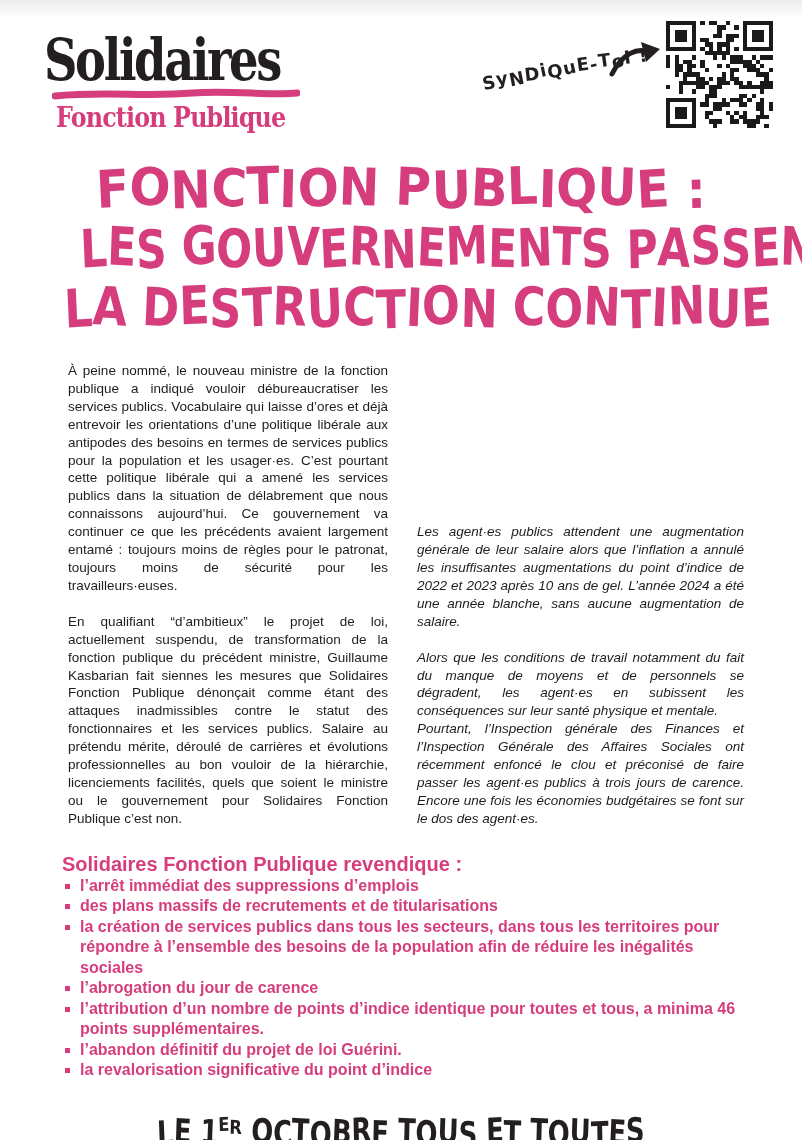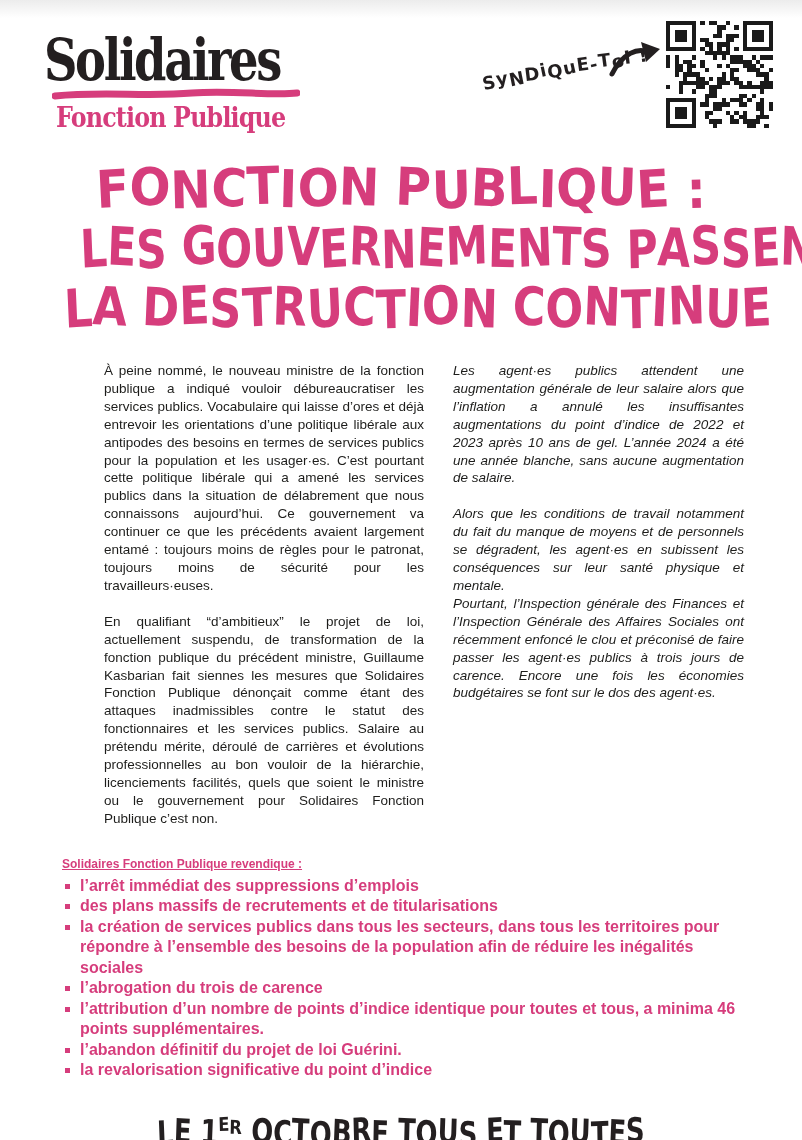--- a/index.html
+++ b/index.html
@@ -48,38 +48,38 @@
   .headline .l{
     font-family:"DejaVu Sans", sans-serif; font-weight:bold;
     line-height:60px; white-space:nowrap;
   }
   .l1{font-size:52px; transform:scaleX(.93);}
   .l2{font-size:53px; transform:scaleX(.80);}
   .l3{font-size:53px; transform:scaleX(.84);}
   .g{display:inline-block;}
 
   
-  .columns{display:flex; align-items:flex-start; padding:0 58px 0 68px; margin-top:24px;margin-left:36px;}
+  .columns{display:flex; align-items:flex-end; padding:0 58px 0 68px; margin-top:24px;}
   .col-left{width:320px; flex:0 0 320px;}
   .divider{
     flex:0 0 5px; width:5px; margin:2px 13px 6px 11px;
     background:repeating-linear-gradient(180deg,
       var(--yellow) 0 13px, transparent 13px 25px);
   }
   .col-right{flex:1 1 auto;font-style:italic;}
   .columns p{
     font-size:13.5px; line-height:17.9px; text-align:justify;
     color:var(--text);
   }
   .columns p + p{margin-top:18px;}
   .columns p.joined{margin-top:0;}
 
   
   .demands{margin:26px 52px 0 62px; color:var(--pink); font-weight:bold;}
-  .d-head{font-size:12px; line-height:21px;text-decoration:underline;}
+  .d-head{font-size:20px; line-height:21px;}
   .d-list{list-style:none; margin-top:1px;}
   .d-list li{
     position:relative; padding-left:18px;
     font-size:16px; line-height:20.5px;
   }
   .d-list li::before{
     content:""; position:absolute; left:3px; top:8px;
     width:5px; height:5px; background:var(--pink);
   }
 
@@ -422,21 +422,21 @@
       <p class="joined">Pourtant, l’Inspection générale des Finances et l’Inspection Générale des Affaires Sociales ont récemment enfoncé le clou et préconisé de faire passer les agent·es publics à trois jours de carence. Encore une fois les économies budgétaires se font sur le dos des agent·es.</p>
     </section>
   </div>
 
   <section class="demands">
     <div class="d-head">Solidaires Fonction Publique revendique :</div>
     <ul class="d-list">
       <li>l’arrêt immédiat des suppressions d’emplois</li>
       <li>des plans massifs de recrutements et de titularisations</li>
       <li>la création de services publics dans tous les secteurs, dans tous les territoires pour répondre à l’ensemble des besoins de la population afin de réduire les inégalités sociales</li>
-      <li>l’abrogation du trois de carence</li>
+      <li>l’abrogation du jour de carence</li>
       <li>l’attribution d’un nombre de points d’indice identique pour toutes et tous, a minima 46 points supplémentaires.</li>
       <li>l’abandon définitif du projet de loi Guérini.</li>
       <li>la revalorisation significative du point d’indice</li>
     </ul>
   </section>
 
   <footer class="cta">
     <div class="l c1 graffiti"><span class="g" style="transform: rotate(-3deg) translateY(1px);">L</span><span class="g" style="transform: rotate(2.5deg) translateY(-1px);">E</span> <span class="g" style="transform: rotate(3deg) translateY(0px);">1</span><span class="g" style="transform: rotate(-2deg) translateY(-2px);">ᴱ</span><span class="g" style="transform: rotate(1.5deg) translateY(1px);">ᴿ</span> <span class="g" style="transform: rotate(2deg) translateY(-1px);">O</span><span class="g" style="transform: rotate(-3deg) translateY(1px);">C</span><span class="g" style="transform: rotate(2.5deg) translateY(-1px);">T</span><span class="g" style="transform: rotate(-1.5deg) translateY(2px);">O</span><span class="g" style="transform: rotate(3deg) translateY(0px);">B</span><span class="g" style="transform: rotate(-2deg) translateY(-2px);">R</span><span class="g" style="transform: rotate(1.5deg) translateY(1px);">E</span> <span class="g" style="transform: rotate(2deg) translateY(-1px);">T</span><span class="g" style="transform: rotate(-3deg) translateY(1px);">O</span><span class="g" style="transform: rotate(2.5deg) translateY(-1px);">U</span><span class="g" style="transform: rotate(-1.5deg) translateY(2px);">S</span> <span class="g" style="transform: rotate(-2deg) translateY(-2px);">E</span><span class="g" style="transform: rotate(1.5deg) translateY(1px);">T</span> <span class="g" style="transform: rotate(2deg) translateY(-1px);">T</span><span class="g" style="transform: rotate(-3deg) translateY(1px);">O</span><span class="g" style="transform: rotate(2.5deg) translateY(-1px);">U</span><span class="g" style="transform: rotate(-1.5deg) translateY(2px);">T</span><span class="g" style="transform: rotate(3deg) translateY(0px);">E</span><span class="g" style="transform: rotate(-2deg) translateY(-2px);">S</span></div>
 
   </footer>

